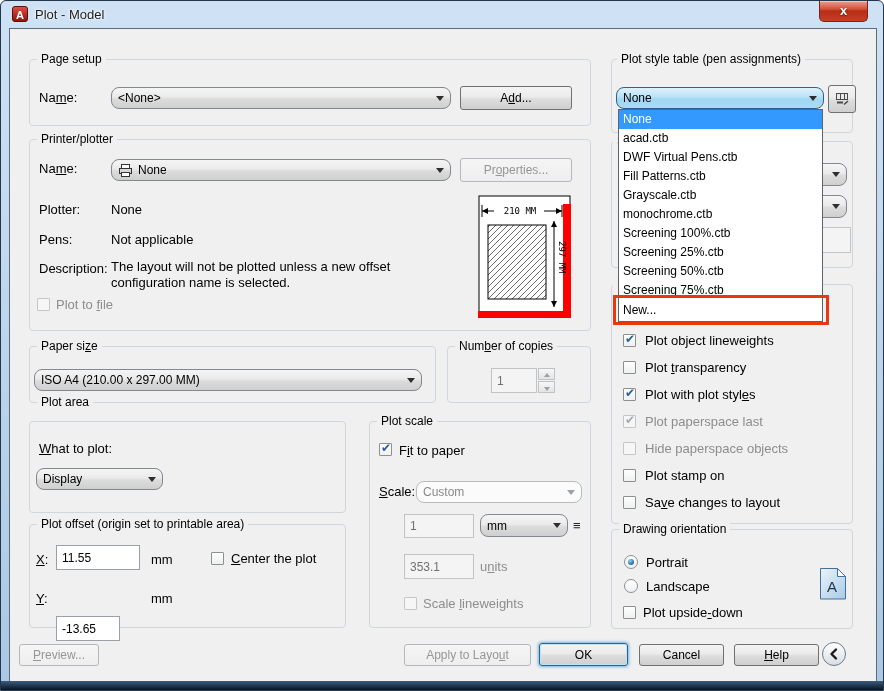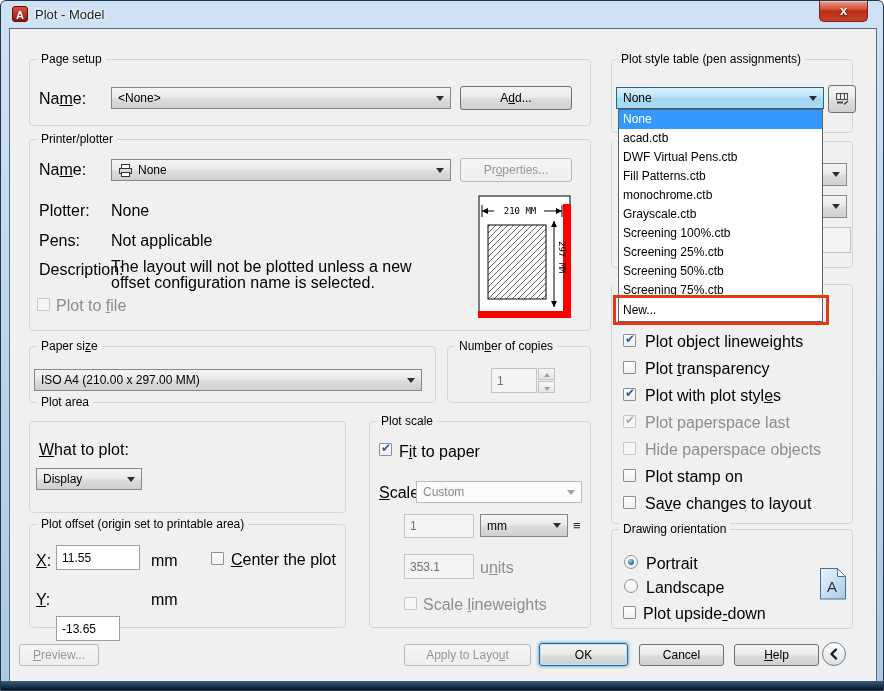--- a/index.html
+++ b/index.html
@@ -15,25 +15,25 @@
               border:1px solid #7c2316; border-top:none; border-radius:0 0 5px 5px;
               color:#fff; font-size:13px; font-weight:bold; text-align:center; line-height:19px;
               text-shadow:0 1px 2px #5e1207; box-shadow:inset 0 1px 0 #f3c6bd; cursor:pointer; }
   #client { position:absolute; left:8px; top:27px; width:868px; height:655px;
             background:#f0f0f0; border:1px solid #5c6b7a; }
   #bottomstrip { position:absolute; left:0; bottom:0; width:884px; height:9px;
                  background:linear-gradient(#3c5b7d,#071526); }
 
   .group { position:absolute; border:1px solid #cfd6dd; border-radius:4px; background:transparent; }
   .glabel { position:absolute; font-size:12px; color:#000; background:#f0f0f0; padding:0 4px; white-space:nowrap; z-index:3; }
-  .lbl { position:absolute; font-size:16px; color:#000; white-space:nowrap; z-index:2; }
+  .lbl { position:absolute; font-size:13px; color:#000; white-space:nowrap; z-index:2; }
   .lbl.disabled { color:#8d8d8d; }
   .wrap { white-space:normal; line-height:16px; }
 
-  .combo { position:absolute; height:22px; border:1px solid #828790; border-radius:0;
+  .combo { position:absolute; height:22px; border:1px solid #828790; border-radius:8px;
            background:linear-gradient(#f5f5f5,#eaeaea 45%,#dcdcdc 55%,#cfcfcf);
            display:flex; align-items:center; padding:0 20px 0 6px; font-size:12px; color:#000;
            z-index:2; cursor:pointer; }
   .carrow { position:absolute; right:6px; top:8px; width:0; height:0;
             border:4px solid transparent; border-top:5px solid #2e2e2e; }
   .combo.disabled { background:#fbfbfb; border-color:#b8bcbe; color:#8a8a8a; cursor:default; }
   .combo.disabled .carrow { border-top-color:#9ba1a6; }
   .combo.focus { background:linear-gradient(#ddf1fc,#b9e2f7 45%,#a2d7f2 55%,#a9dbf4);
                  border-color:#2c628b; }
 
@@ -170,21 +170,21 @@
           <span class="tri-up"></span>
         </div>
       <div class="spinbtn">
           <span class="tri-dn"></span>
         </div>
     </div>
 
     <div class="group" style="left:19px;top:392px;width:317px;height:92px"></div>
     <span class="glabel" style="left:27px;top:366px">Plot area</span>
     <span class="lbl" style="left:29px;top:412px"><u>W</u>hat to plot:</span>
-    <div class="combo" style="left:26px;top:439px;width:106px">
+    <div class="combo" style="left:26px;top:439px;width:127px">
       <span>Display</span>
       <span class="carrow"></span>
     </div>
 
     <div class="group" style="left:359px;top:392px;width:222px;height:207px"></div>
     <span class="glabel" style="left:367px;top:385px">Plot scale</span>
     <span class="cb checked" style="left:369px;top:414px"></span>
     <span class="lbl" style="left:389px;top:414px">F<u>i</u>t to paper</span>
     <span class="lbl" style="left:369px;top:455px"><u>S</u>cale:</span>
     <div class="combo disabled" style="left:406px;top:452px;width:166px">
@@ -274,22 +274,22 @@
       <path d="M1.5,1.5 h17 l8,8 v22.5 h-25 z" fill="url(#lg-page)" stroke="#45709c"></path>
       <path d="M18.5,1.5 l8,8 h-8 z" fill="#ffffff" stroke="#45709c"></path>
       <text x="13" y="25" text-anchor="middle" font-size="15" fill="#20384e" font-family="Liberation Sans, sans-serif">A</text>
     </svg>
 
     <div class="ddlist">
       <div class="dditem selected">None</div>
       <div class="dditem">acad.ctb</div>
       <div class="dditem">DWF Virtual Pens.ctb</div>
       <div class="dditem">Fill Patterns.ctb</div>
+      <div class="dditem">Grayscale.ctb</div>
       <div class="dditem">monochrome.ctb</div>
-      <div class="dditem">Grayscale.ctb</div>
       <div class="dditem">Screening 100%.ctb</div>
       <div class="dditem">Screening 25%.ctb</div>
       <div class="dditem">Screening 50%.ctb</div>
       <div class="dditem">Screening 75%.ctb</div>
       <div class="dditem newrow">New...</div>
     </div>
     <div id="red-annotation"></div>
 
     <div class="btn disabled" style="left:9px;top:615px;width:80px;height:22px"><u>P</u>review...</div>
     <div class="btn disabled" style="left:394px;top:615px;width:127px;height:22px">Apply to Layo<u>u</u>t</div>

